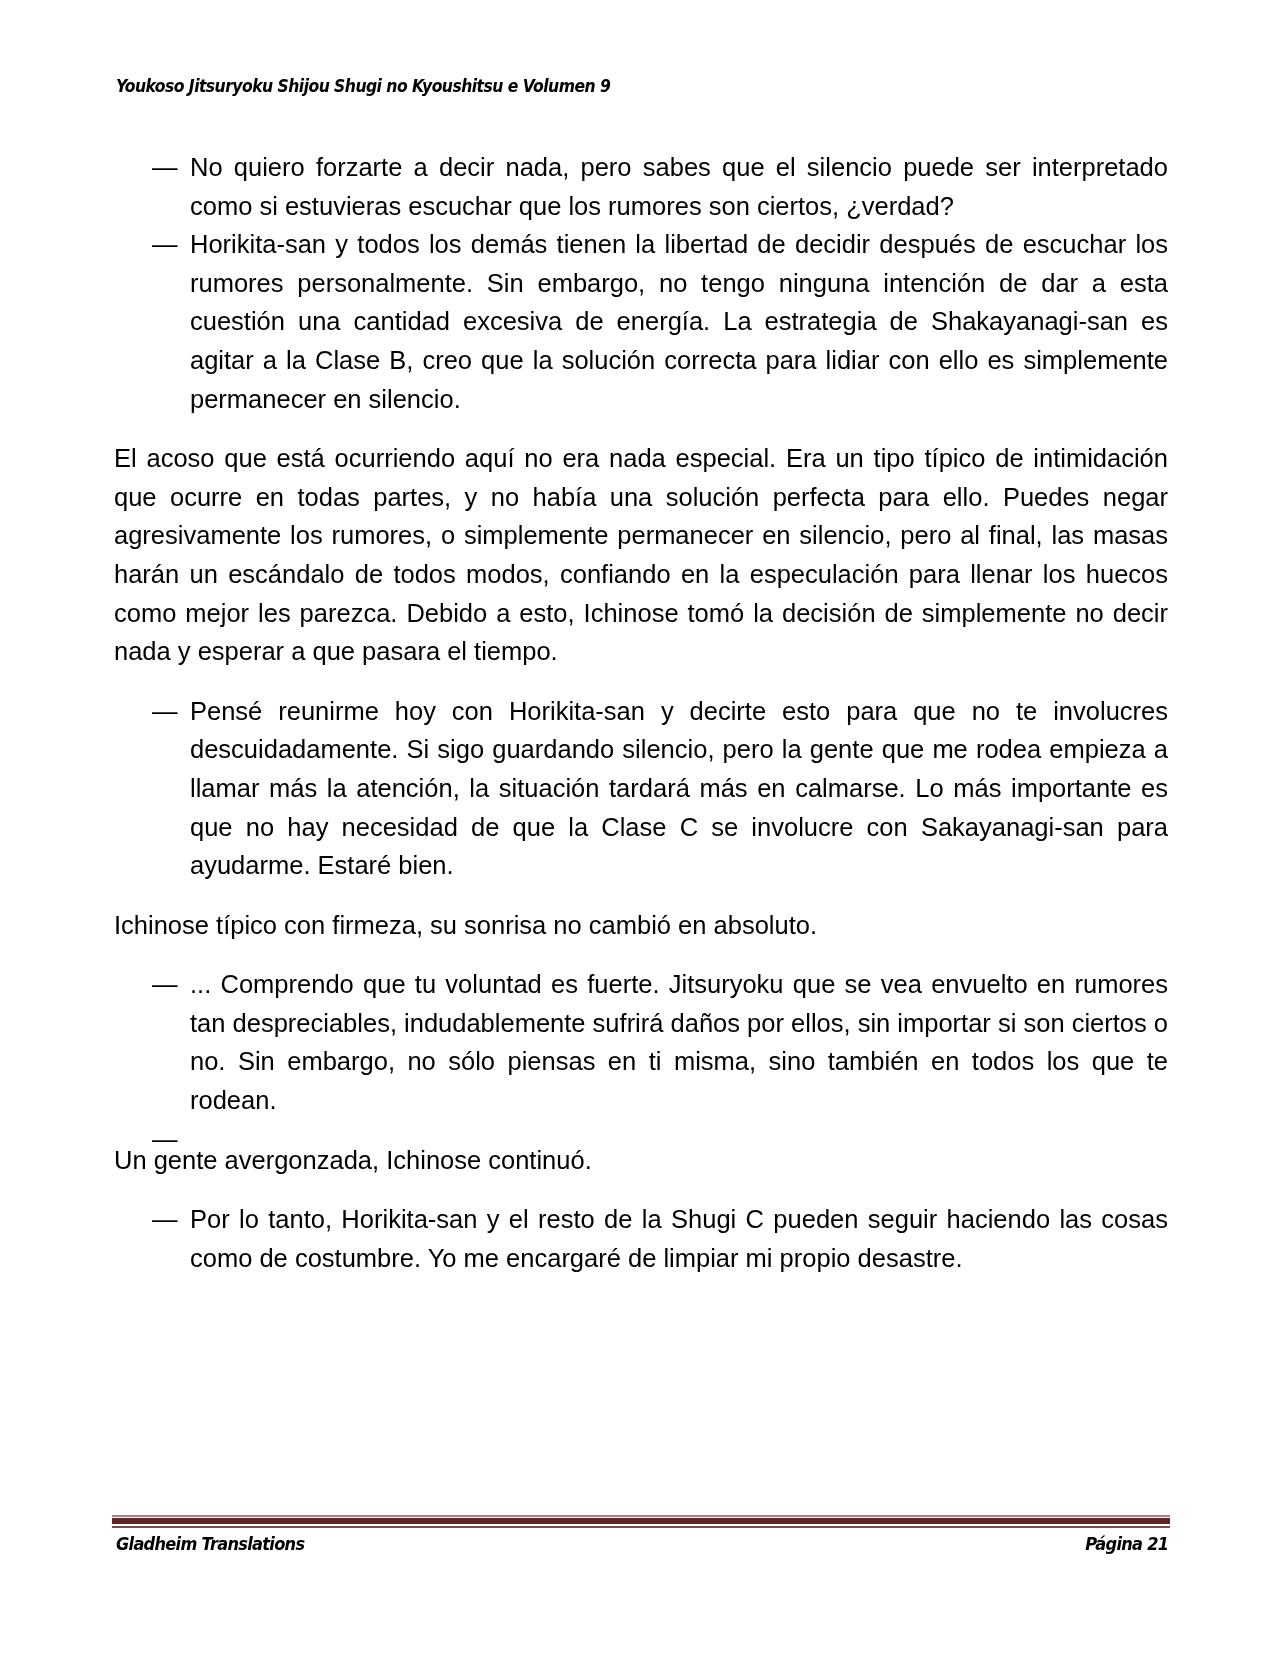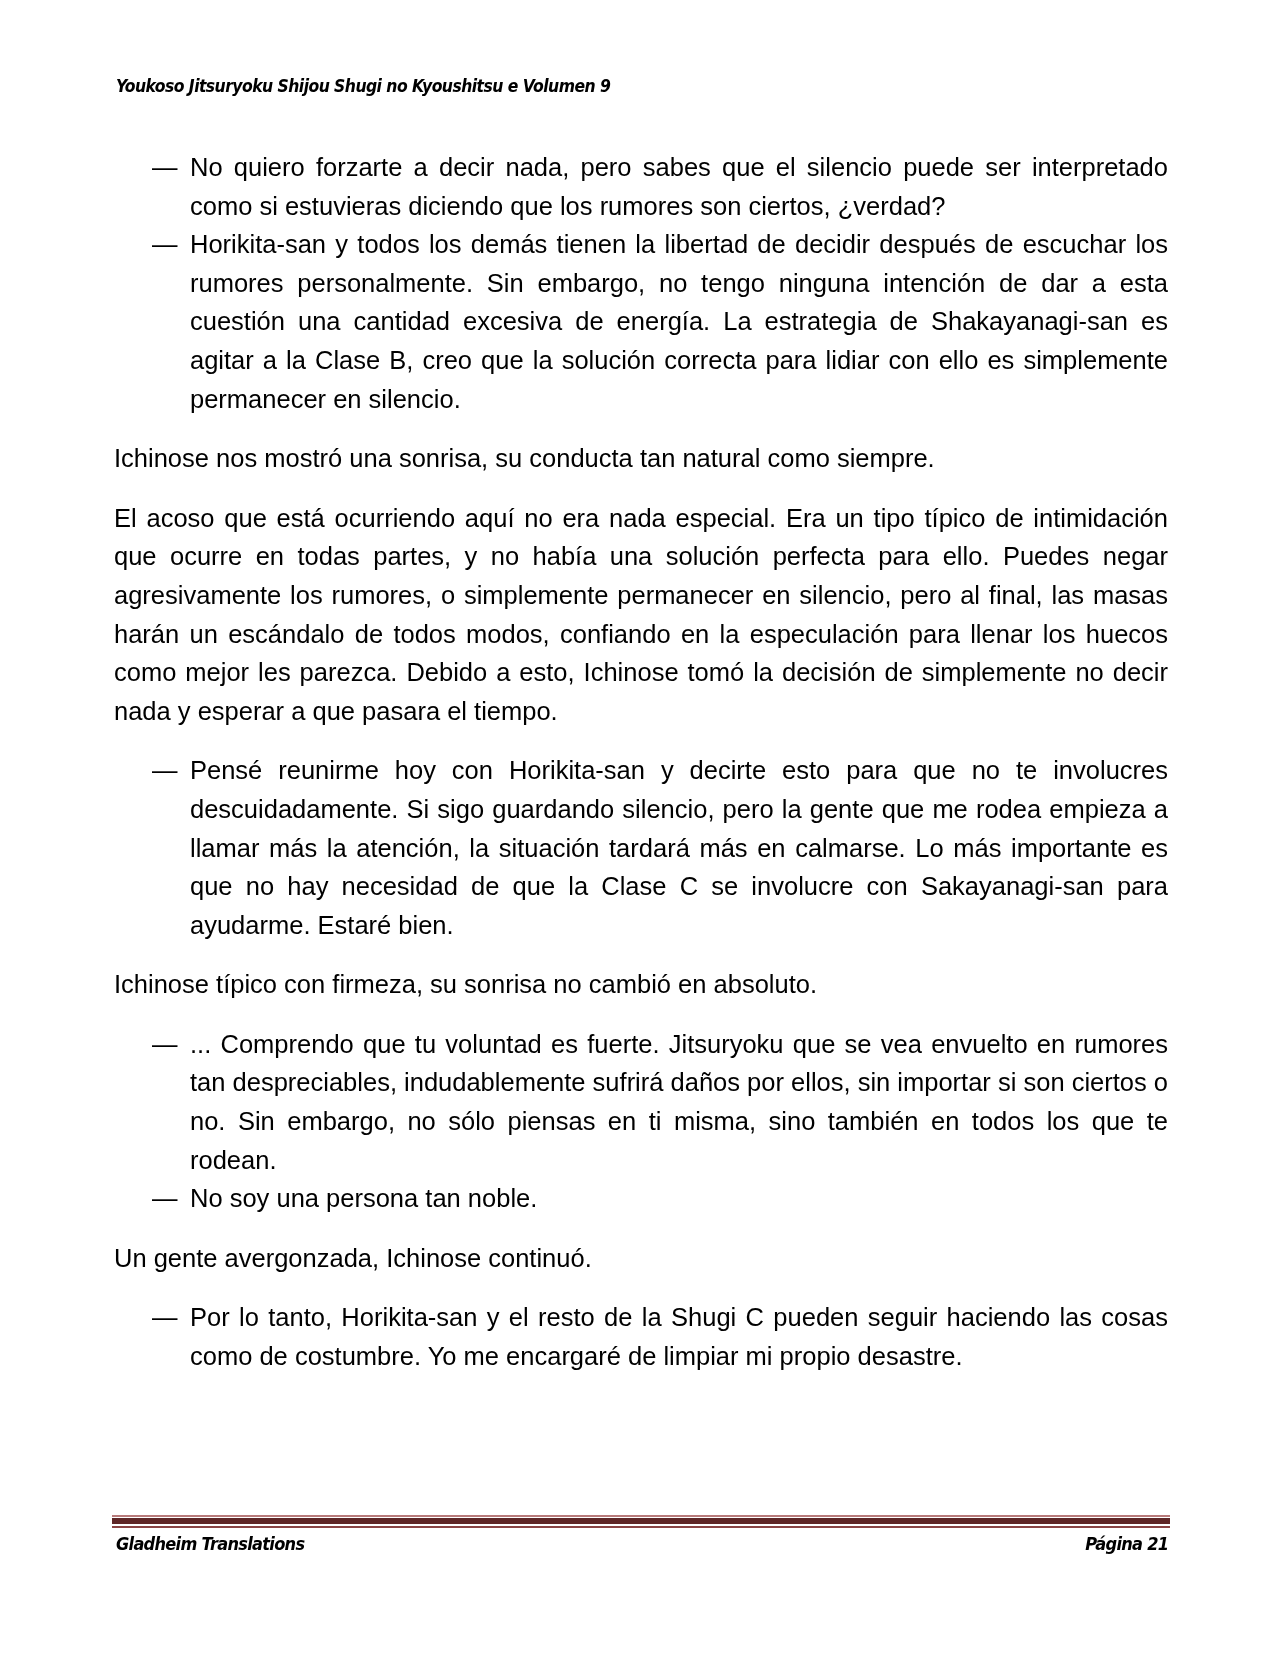--- a/index.html
+++ b/index.html
@@ -30,40 +30,38 @@
   .footer-right { right: 112px; transform: scaleX(0.9); transform-origin: right center; }
 </style>
 </head>
 <body>
 
 <div class="page-header">Youkoso Jitsuryoku Shijou Shugi no Kyoushitsu e Volumen 9</div>
 
 <div class="content">
   <div class="dlg">
     <span class="dash">—</span>
-    <span>No quiero forzarte a decir nada, pero sabes que el silencio puede ser interpretado como si estuvieras diciendo que los rumores son ciertos, ¿verdad?</span>
+    <span>No quiero forzarte a decir nada, pero sabes que el silencio puede ser interpretado como si estuvieras escuchar que los rumores son ciertos, ¿verdad?</span>
   </div>
   <div class="dlg">
     <span class="dash">—</span>
     <span>Horikita-san y todos los demás tienen la libertad de decidir después de escuchar los rumores personalmente. Sin embargo, no tengo ninguna intención de dar a esta cuestión una cantidad excesiva de energía. La estrategia de Shakayanagi-san es agitar a la Clase B, creo que la solución correcta para lidiar con ello es simplemente permanecer en silencio.</span>
   </div>
-  <p class="para">Ichinose nos mostró una sonrisa, su conducta tan natural como siempre.</p>
   <p class="para">El acoso que está ocurriendo aquí no era nada especial. Era un tipo típico de intimidación que ocurre en todas partes, y no había una solución perfecta para ello. Puedes negar agresivamente los rumores, o simplemente permanecer en silencio, pero al final, las masas harán un escándalo de todos modos, confiando en la especulación para llenar los huecos como mejor les parezca. Debido a esto, Ichinose tomó la decisión de simplemente no decir nada y esperar a que pasara el tiempo.</p>
   <div class="dlg">
     <span class="dash">—</span>
     <span>Pensé reunirme hoy con Horikita-san y decirte esto para que no te involucres descuidadamente. Si sigo guardando silencio, pero la gente que me rodea empieza a llamar más la atención, la situación tardará más en calmarse. Lo más importante es que no hay necesidad de que la Clase C se involucre con Sakayanagi-san para ayudarme. Estaré bien.</span>
   </div>
   <p class="para">Ichinose típico con firmeza, su sonrisa no cambió en absoluto.</p>
   <div class="dlg">
     <span class="dash">—</span>
     <span>... Comprendo que tu voluntad es fuerte. Jitsuryoku que se vea envuelto en rumores tan despreciables, indudablemente sufrirá daños por ellos, sin importar si son ciertos o no. Sin embargo, no sólo piensas en ti misma, sino también en todos los que te rodean.</span>
   </div>
   <div class="dlg">
     <span class="dash">—</span>
-    <span>No soy una persona tan noble.</span>
   </div>
   <p class="para">Un gente avergonzada, Ichinose continuó.</p>
   <div class="dlg">
     <span class="dash">—</span>
     <span>Por lo tanto, Horikita-san y el resto de la Shugi C pueden seguir haciendo las cosas como de costumbre. Yo me encargaré de limpiar mi propio desastre.</span>
   </div>
 </div>
 
 <div class="footer-rule rule-thin-top"></div>
 <div class="footer-rule rule-thick"></div>

